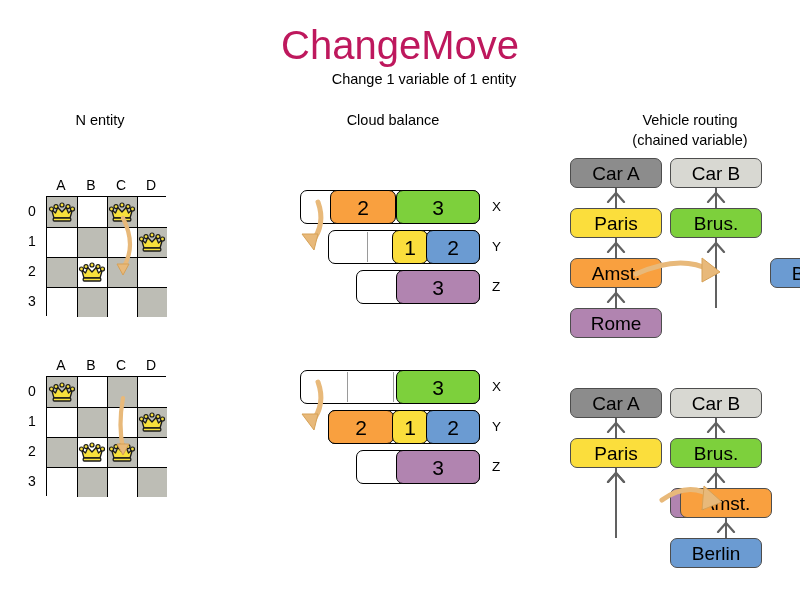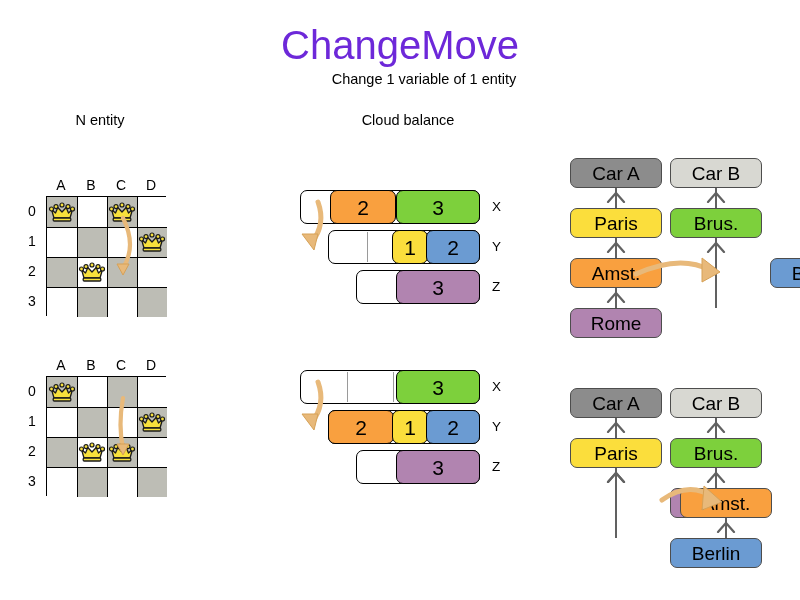--- a/index.html
+++ b/index.html
@@ -8,32 +8,32 @@
     width: 800px; height: 600px;
     background: #ffffff;
     font-family: "Liberation Sans", sans-serif;
     overflow: hidden;
   }
   #root { position: relative; width: 800px; height: 600px; }
 
   .title {
     position: absolute; left: 0; top: 22px; width: 800px;
     text-align: center; font-size: 40px; font-weight: 400;
-    color: #6d28d9; letter-spacing: 0px; line-height: 46px;
+    color: #be185d; letter-spacing: 0px; line-height: 46px;
   }
   .subtitle {
     position: absolute; left: 0; top: 70px; width: 800px;
     text-align: center; font-size: 14.5px; color: #000; line-height: 18px; margin-left: 24px;
   }
   .col-head {
     position: absolute; text-align: center; font-size: 14.5px;
     color: #000; line-height: 20px;
   }
   .col-head.nq  { left: 10px;  top: 110px; width: 180px; }
-  .col-head.cb  { left: 313px; top: 110px; width: 190px; }
+  .col-head.cb  { left: 298px; top: 110px; width: 190px; }
   .col-head.vr  { left: 590px; top: 110px; width: 200px; }
 
   
   .board-wrap { position: absolute; }
   .board-wrap.top { left: 22px; top: 176px; }
   .board-wrap.bot { left: 22px; top: 356px; }
 
   .file-labels { position: absolute; left: 24px; top: 0px; width: 120px; height: 20px; }
   .file-labels span {
     position: absolute; width: 30px; text-align: center;
@@ -101,20 +101,24 @@
 </head>
 <body>
 
 <div id="root">
 
   <div class="title">ChangeMove</div>
   <div class="subtitle">Change 1 variable of 1 entity</div>
 
   <div class="col-head nq">N entity</div>
   <div class="col-head cb">Cloud balance</div>
+  <div class="col-head vr">
+    <div>Vehicle routing</div>
+    <div>(chained variable)</div>
+  </div>
 
   <div class="board-wrap top" id="board-top">
       <div class="file-labels">
         <span style="left: 0px;">A</span>
         <span style="left: 30px;">B</span>
         <span style="left: 60px;">C</span>
         <span style="left: 90px;">D</span>
       </div>
       <div class="rank-labels">
         <span style="top: 0px;">0</span>

